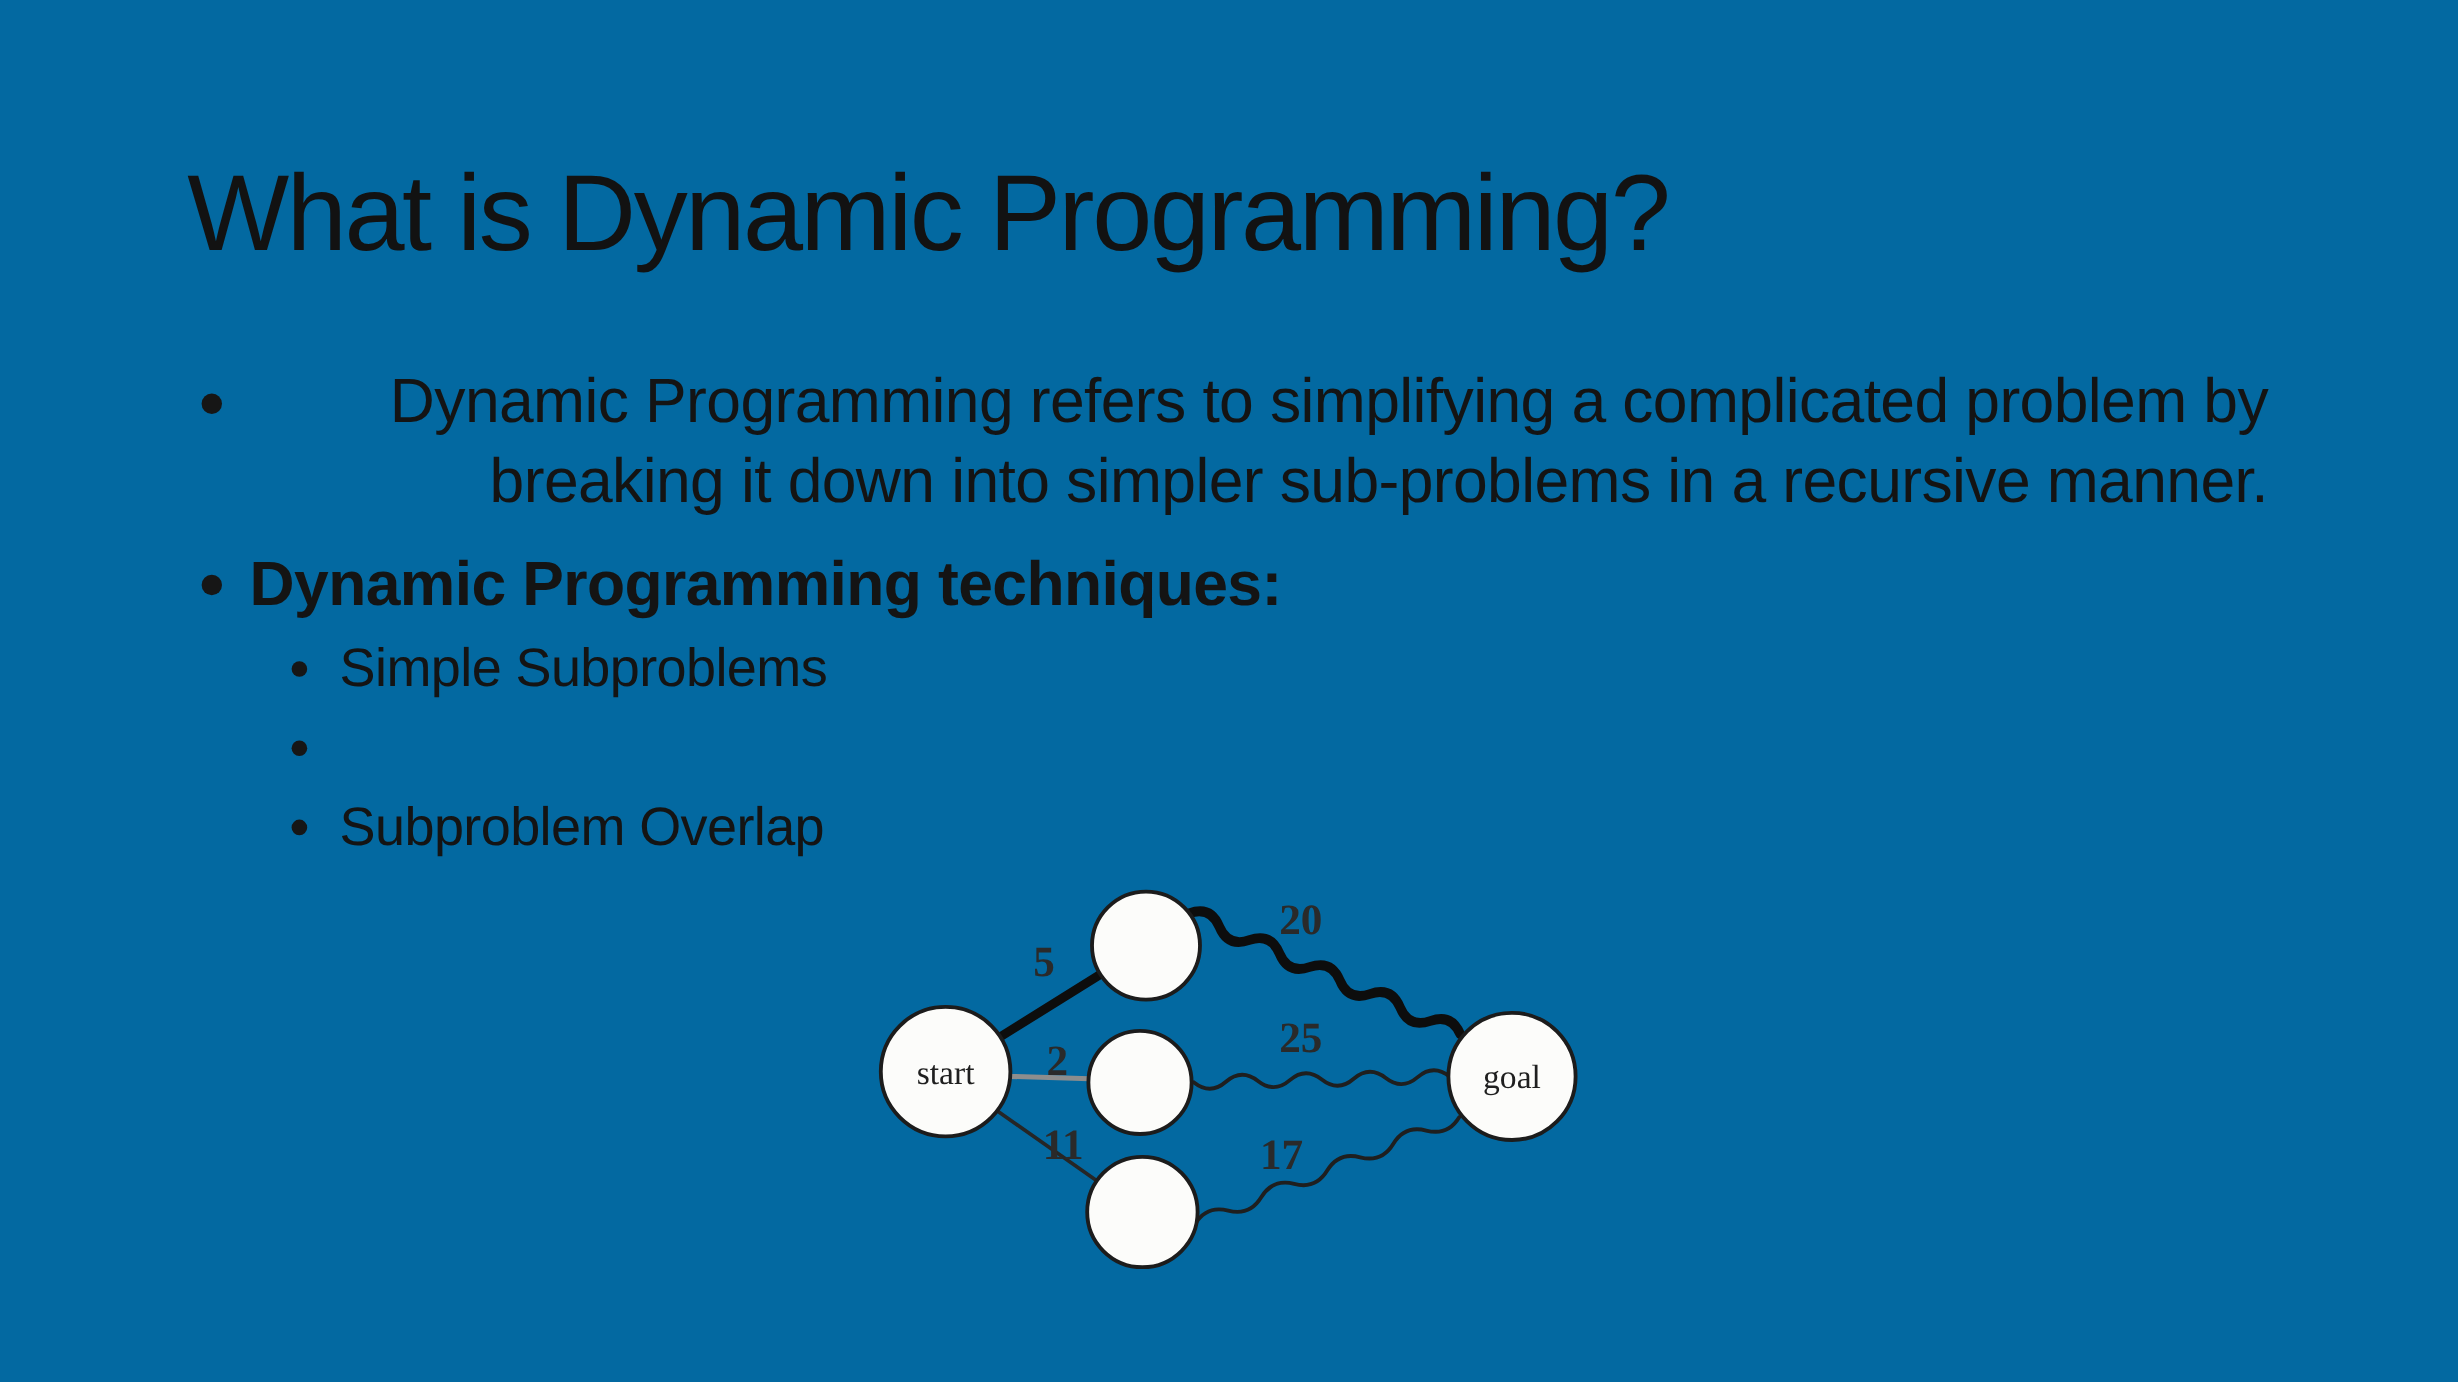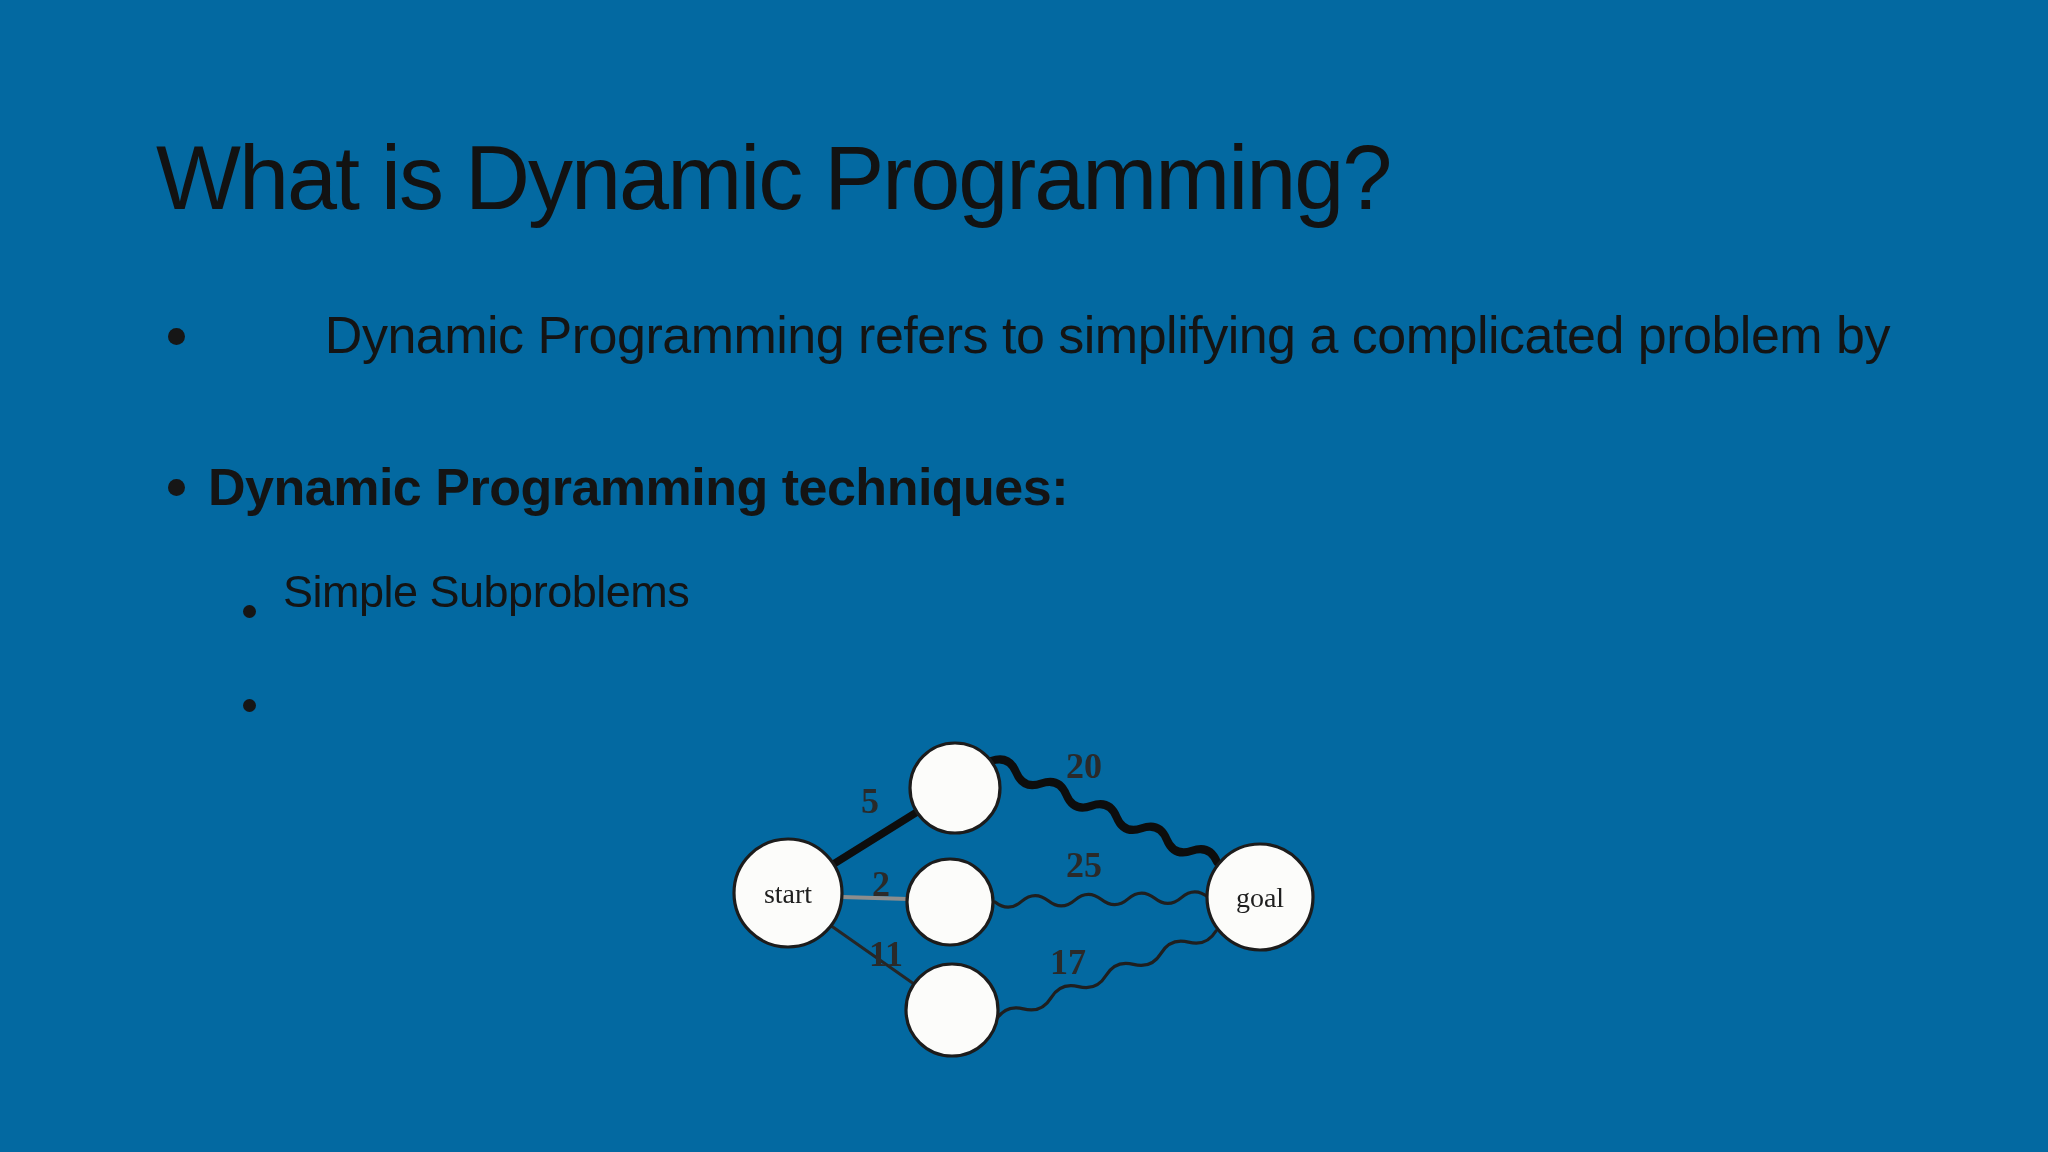--- a/index.html
+++ b/index.html
@@ -57,21 +57,21 @@
     top: 0;
     font-size: 52px;
     line-height: 70px;
     letter-spacing: -0.5px;
     white-space: nowrap;
     color: #141414;
     font-weight: bold;
   }
 
   .sub-bullets { position: absolute; left: 243px; top: 524px; }
-  .sub-item { display: flex; align-items: flex-end; height: 66px; margin-top: 28px; }
+  .sub-item { display: flex; align-items: center; height: 66px; }
   .sub-dot {
     width: 13px; height: 13px; border-radius: 50%;
     background: #161616; margin-right: 27px; flex: 0 0 auto;
   }
   .sub-label {
     font-size: 45px;
     letter-spacing: -0.5px;
     white-space: nowrap;
     color: #141414;
   }
@@ -102,35 +102,40 @@
 <body>
 
 <div class="slide">
 
   <div class="title">What is Dynamic Programming?</div>
 
   <div class="bullet1-wrap">
     <div class="bullet-dot"></div>
     <div class="bullet1-text">
       <span>Dynamic Programming refers to simplifying a complicated problem by</span>
+      <span>breaking it down into simpler sub-problems in a recursive manner.</span>
     </div>
   </div>
 
   <div class="bullet2-wrap">
     <div class="bullet-dot"></div>
     <div class="bullet2-text">Dynamic Programming techniques:</div>
   </div>
 
   <div class="sub-bullets">
     <div class="sub-item">
       <div class="sub-dot"></div>
       <div class="sub-label">Simple Subproblems</div>
     </div>
     <div class="sub-item">
       <div class="sub-dot"></div>
+    </div>
+    <div class="sub-item">
+      <div class="sub-dot"></div>
+      <div class="sub-label">Subproblem Overlap</div>
     </div>
   </div>
 
   <svg class="diagram" width="648" height="368" viewBox="700 722 648 368" xmlns="http://www.w3.org/2000/svg">
 
     <path class="edge-bold" d="M 832 865 L 917 812"></path>
     <path class="edge-gray" d="M 842 897 L 908 899"></path>
     <path class="edge-thin" d="M 830 925 L 914 984"></path>
 
     <path class="wave-bold" d="M 991 761 Q 1008.9 754.7 1016.1 772.2 Q 1023.4 789.7 1041.2 783.4 Q 1059.1 777.2 1066.3 794.7 Q 1073.6 812.1 1091.4 805.9 Q 1109.3 799.6 1116.6 817.1 Q 1123.8 834.6 1141.7 828.3 Q 1159.5 822.1 1166.8 839.6 Q 1174.0 857.0 1191.9 850.8 Q 1209.7 844.5 1217.0 862.0"></path>

